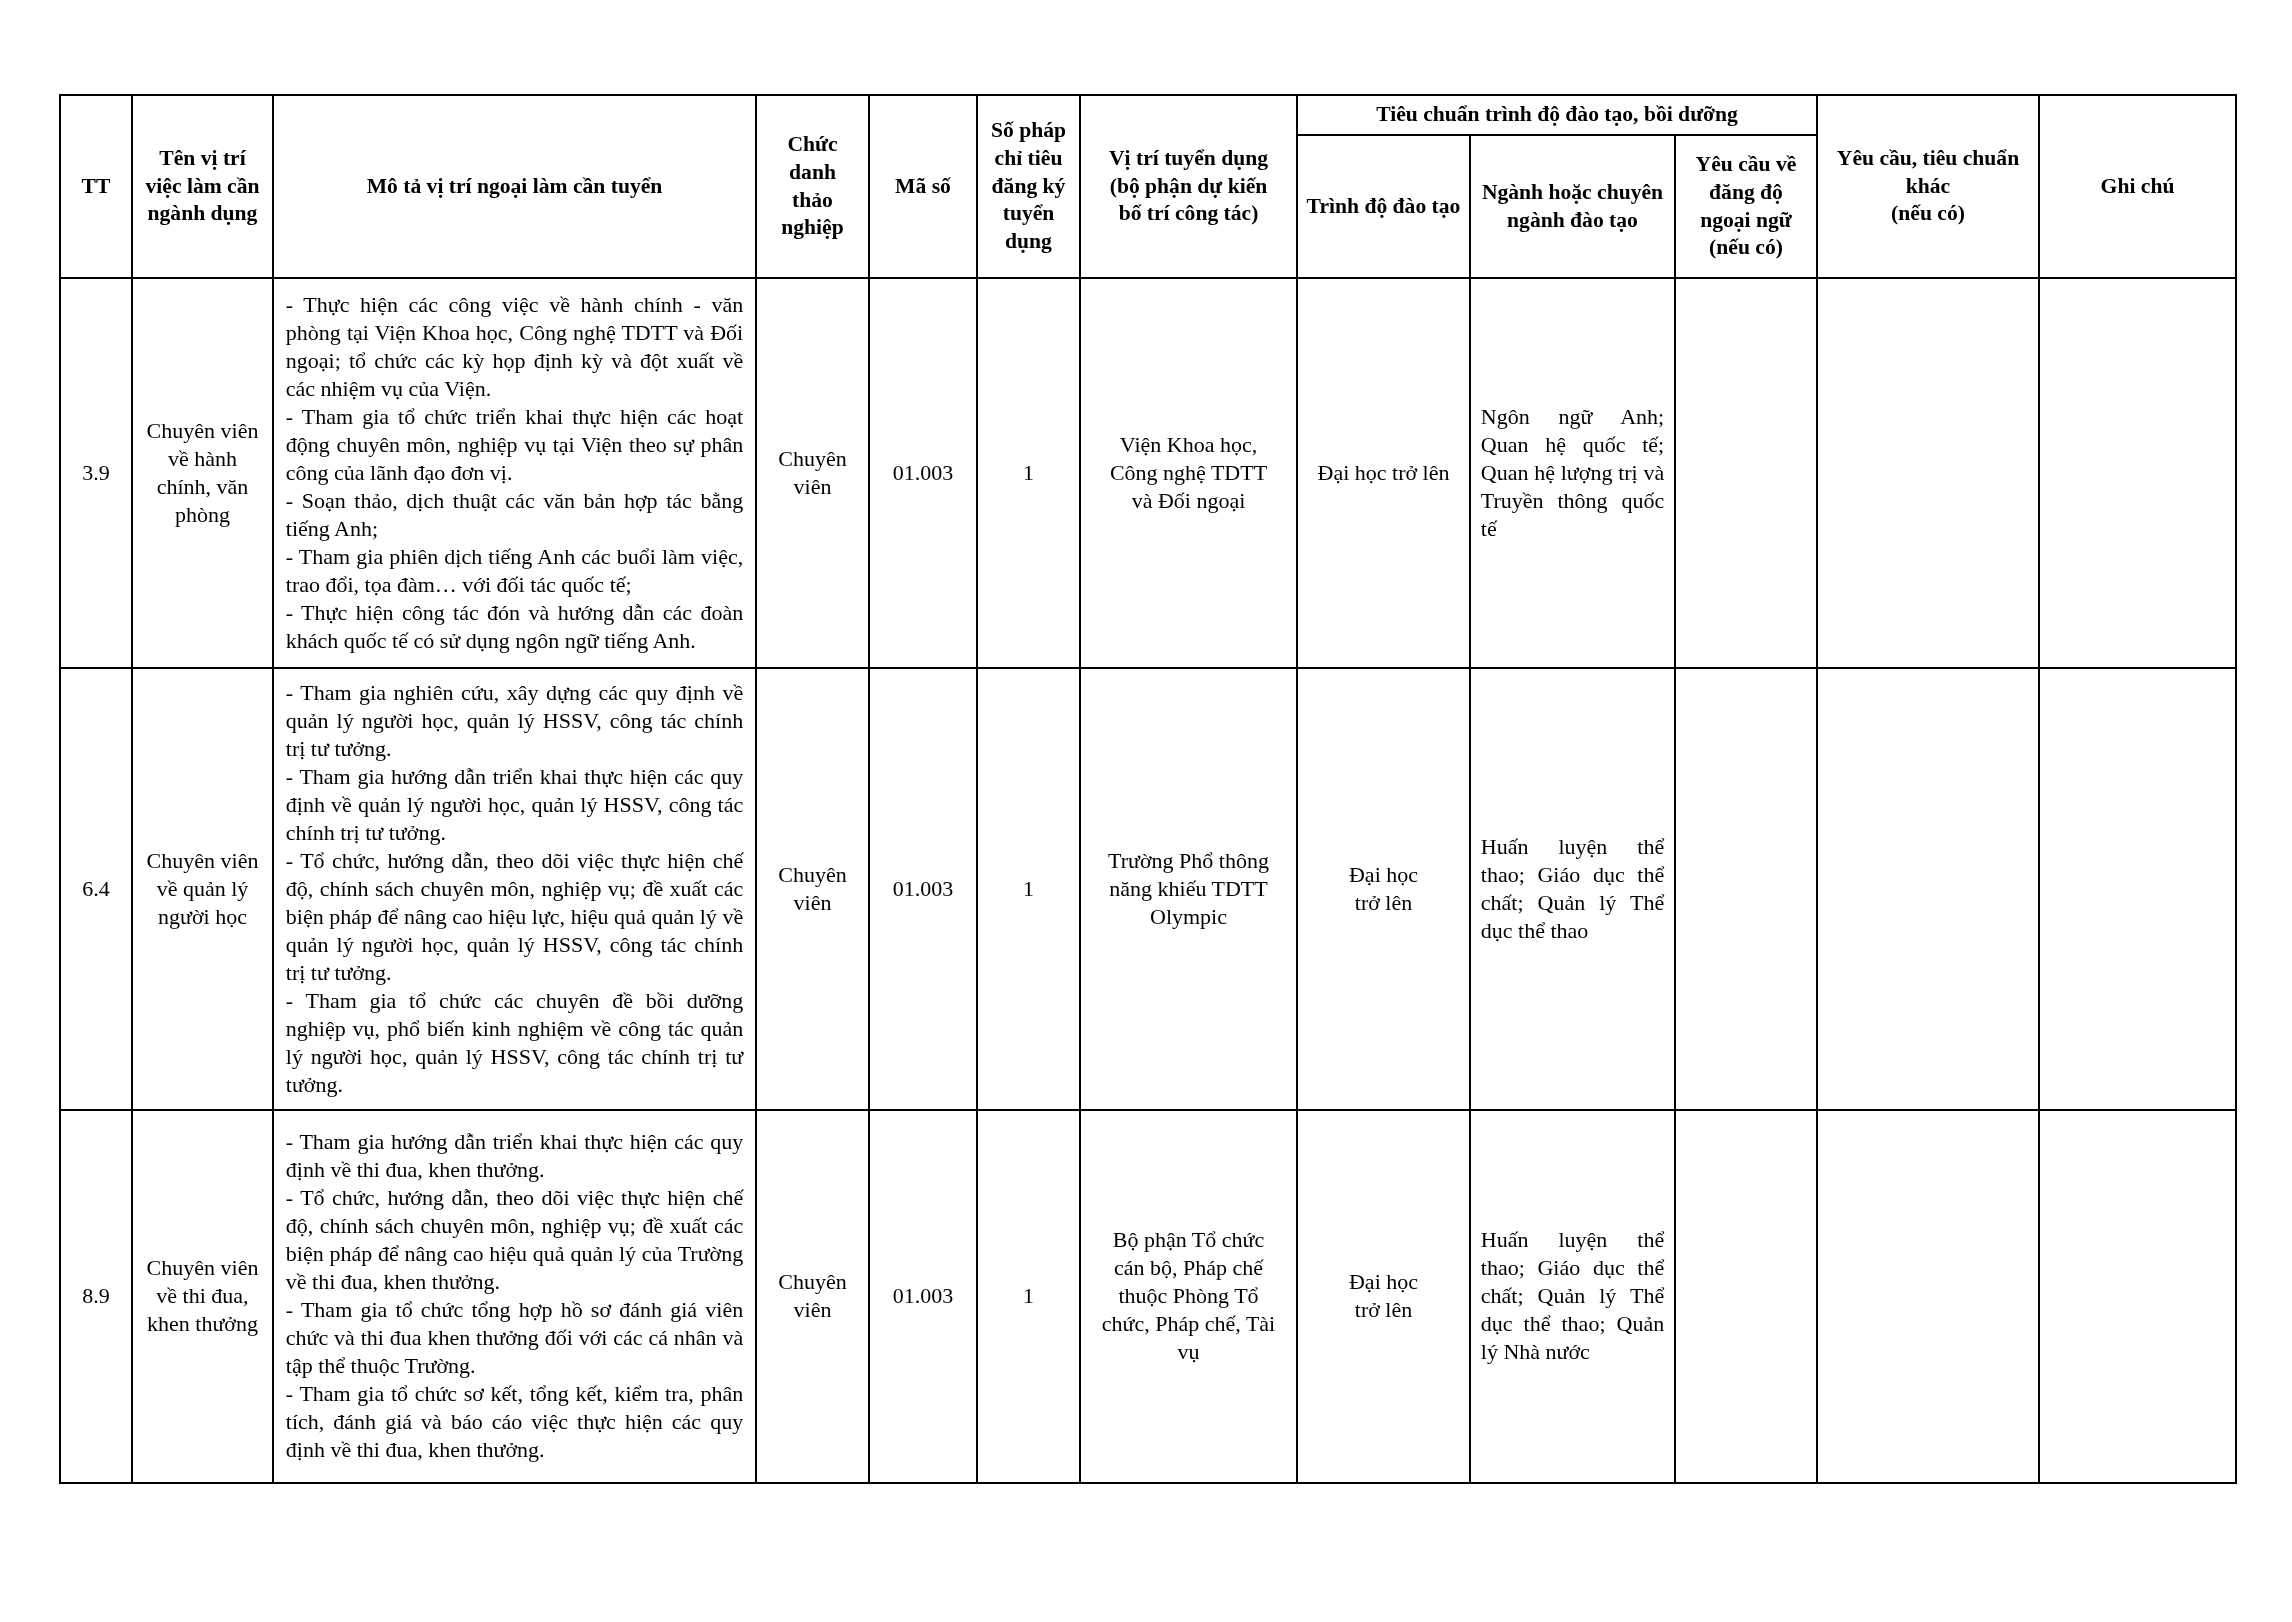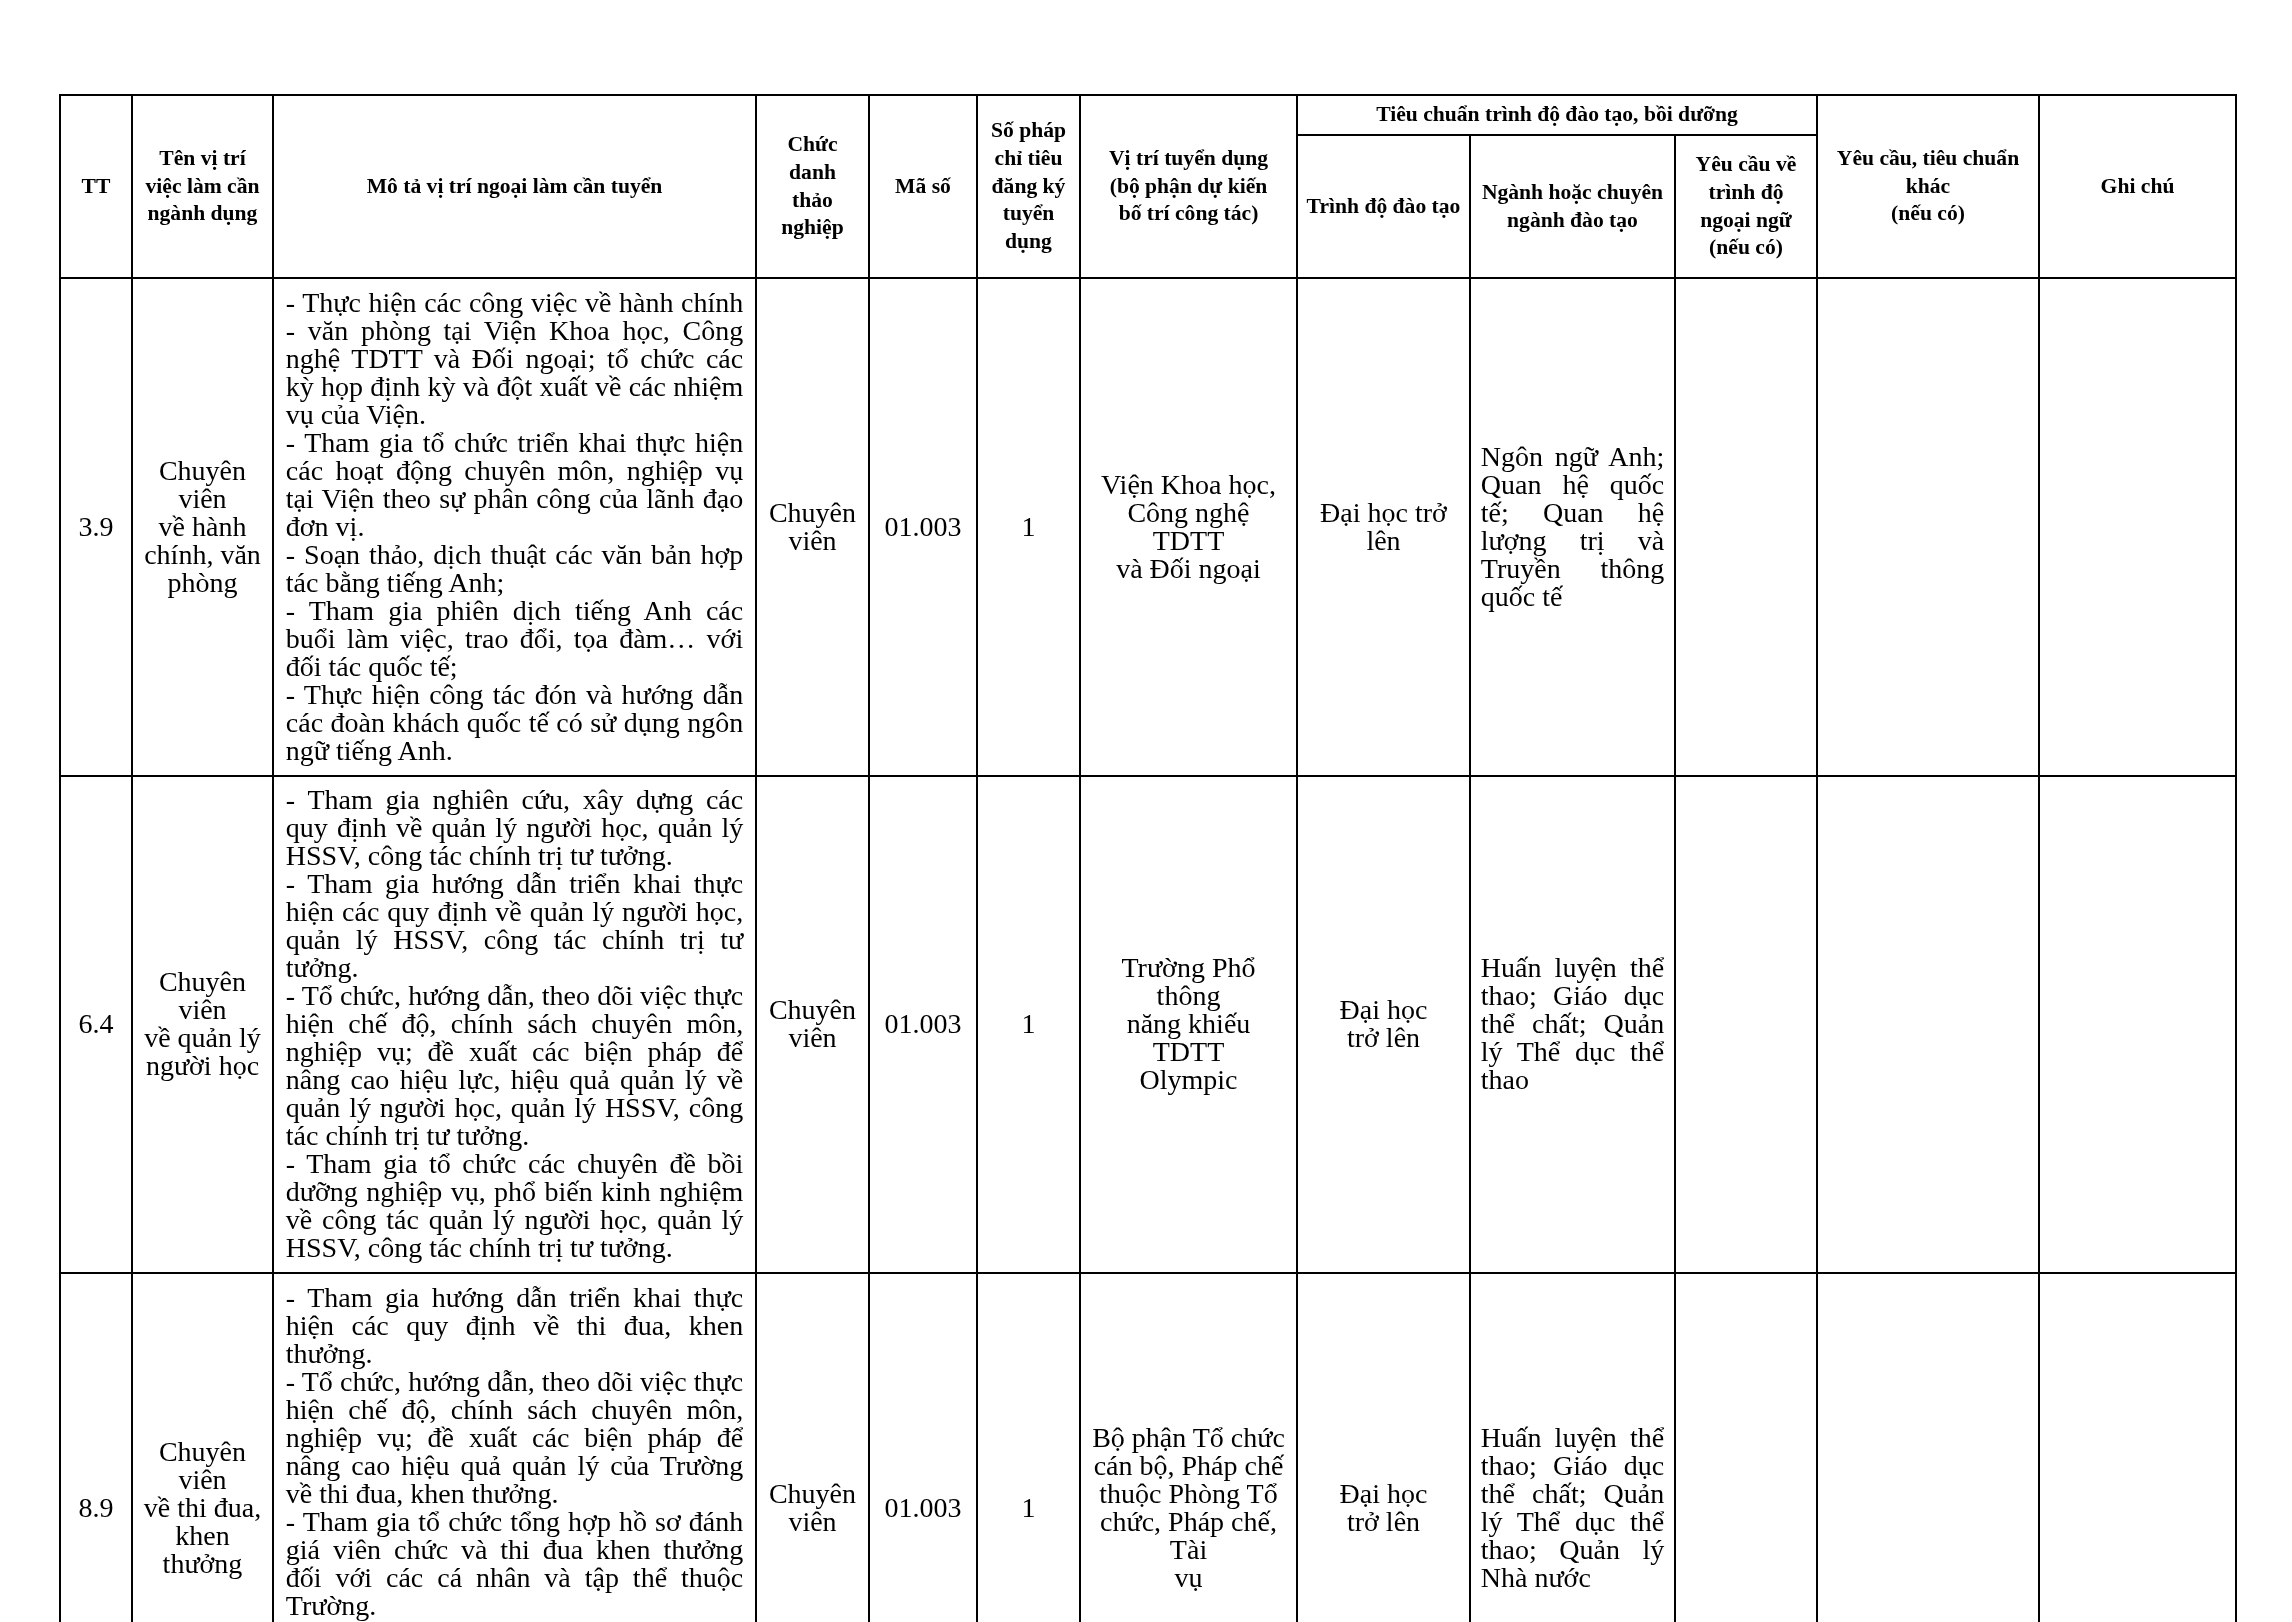--- a/index.html
+++ b/index.html
@@ -26,21 +26,21 @@
   th {
     font-weight:bold;
     font-size:21.6px;
     line-height:1.28;
     text-align:center;
     vertical-align:middle;
     white-space:pre-line;
     padding:3.9px 5.9px;
   }
   td {
-    font-size:28px;
+    font-size:22px;
     line-height:28px;
     vertical-align:middle;
     padding:3.9px 7.8px;
     margin-left:19px;
   }
   tr.header-main { border-bottom:2.9px solid #000; }
   td.c-center { text-align:center; white-space:pre-line; }
   td.c-desc   { text-align:justify; white-space:pre-line; padding:9.8px 11.8px; }
   td.c-just   { text-align:justify; padding:7.8px 9.8px; }
 </style>
@@ -85,21 +85,21 @@
       <th rowspan="2">Yêu cầu, tiêu chuẩn
 khác
 (nếu có)</th>
       <th rowspan="2">Ghi chú</th>
     </tr>
     <tr class="header-main" style="height:143px">
       <th>Trình độ đào tạo</th>
       <th>Ngành hoặc chuyên
 ngành đào tạo</th>
       <th>Yêu cầu về
-trình độ
+đăng độ
 ngoại ngữ
 (nếu có)</th>
     </tr>
 
     <tr style="height:390px">
       <td class="c-center">3.9</td>
       <td class="c-center">Chuyên viên
 về hành
 chính, văn
 phòng</td>

